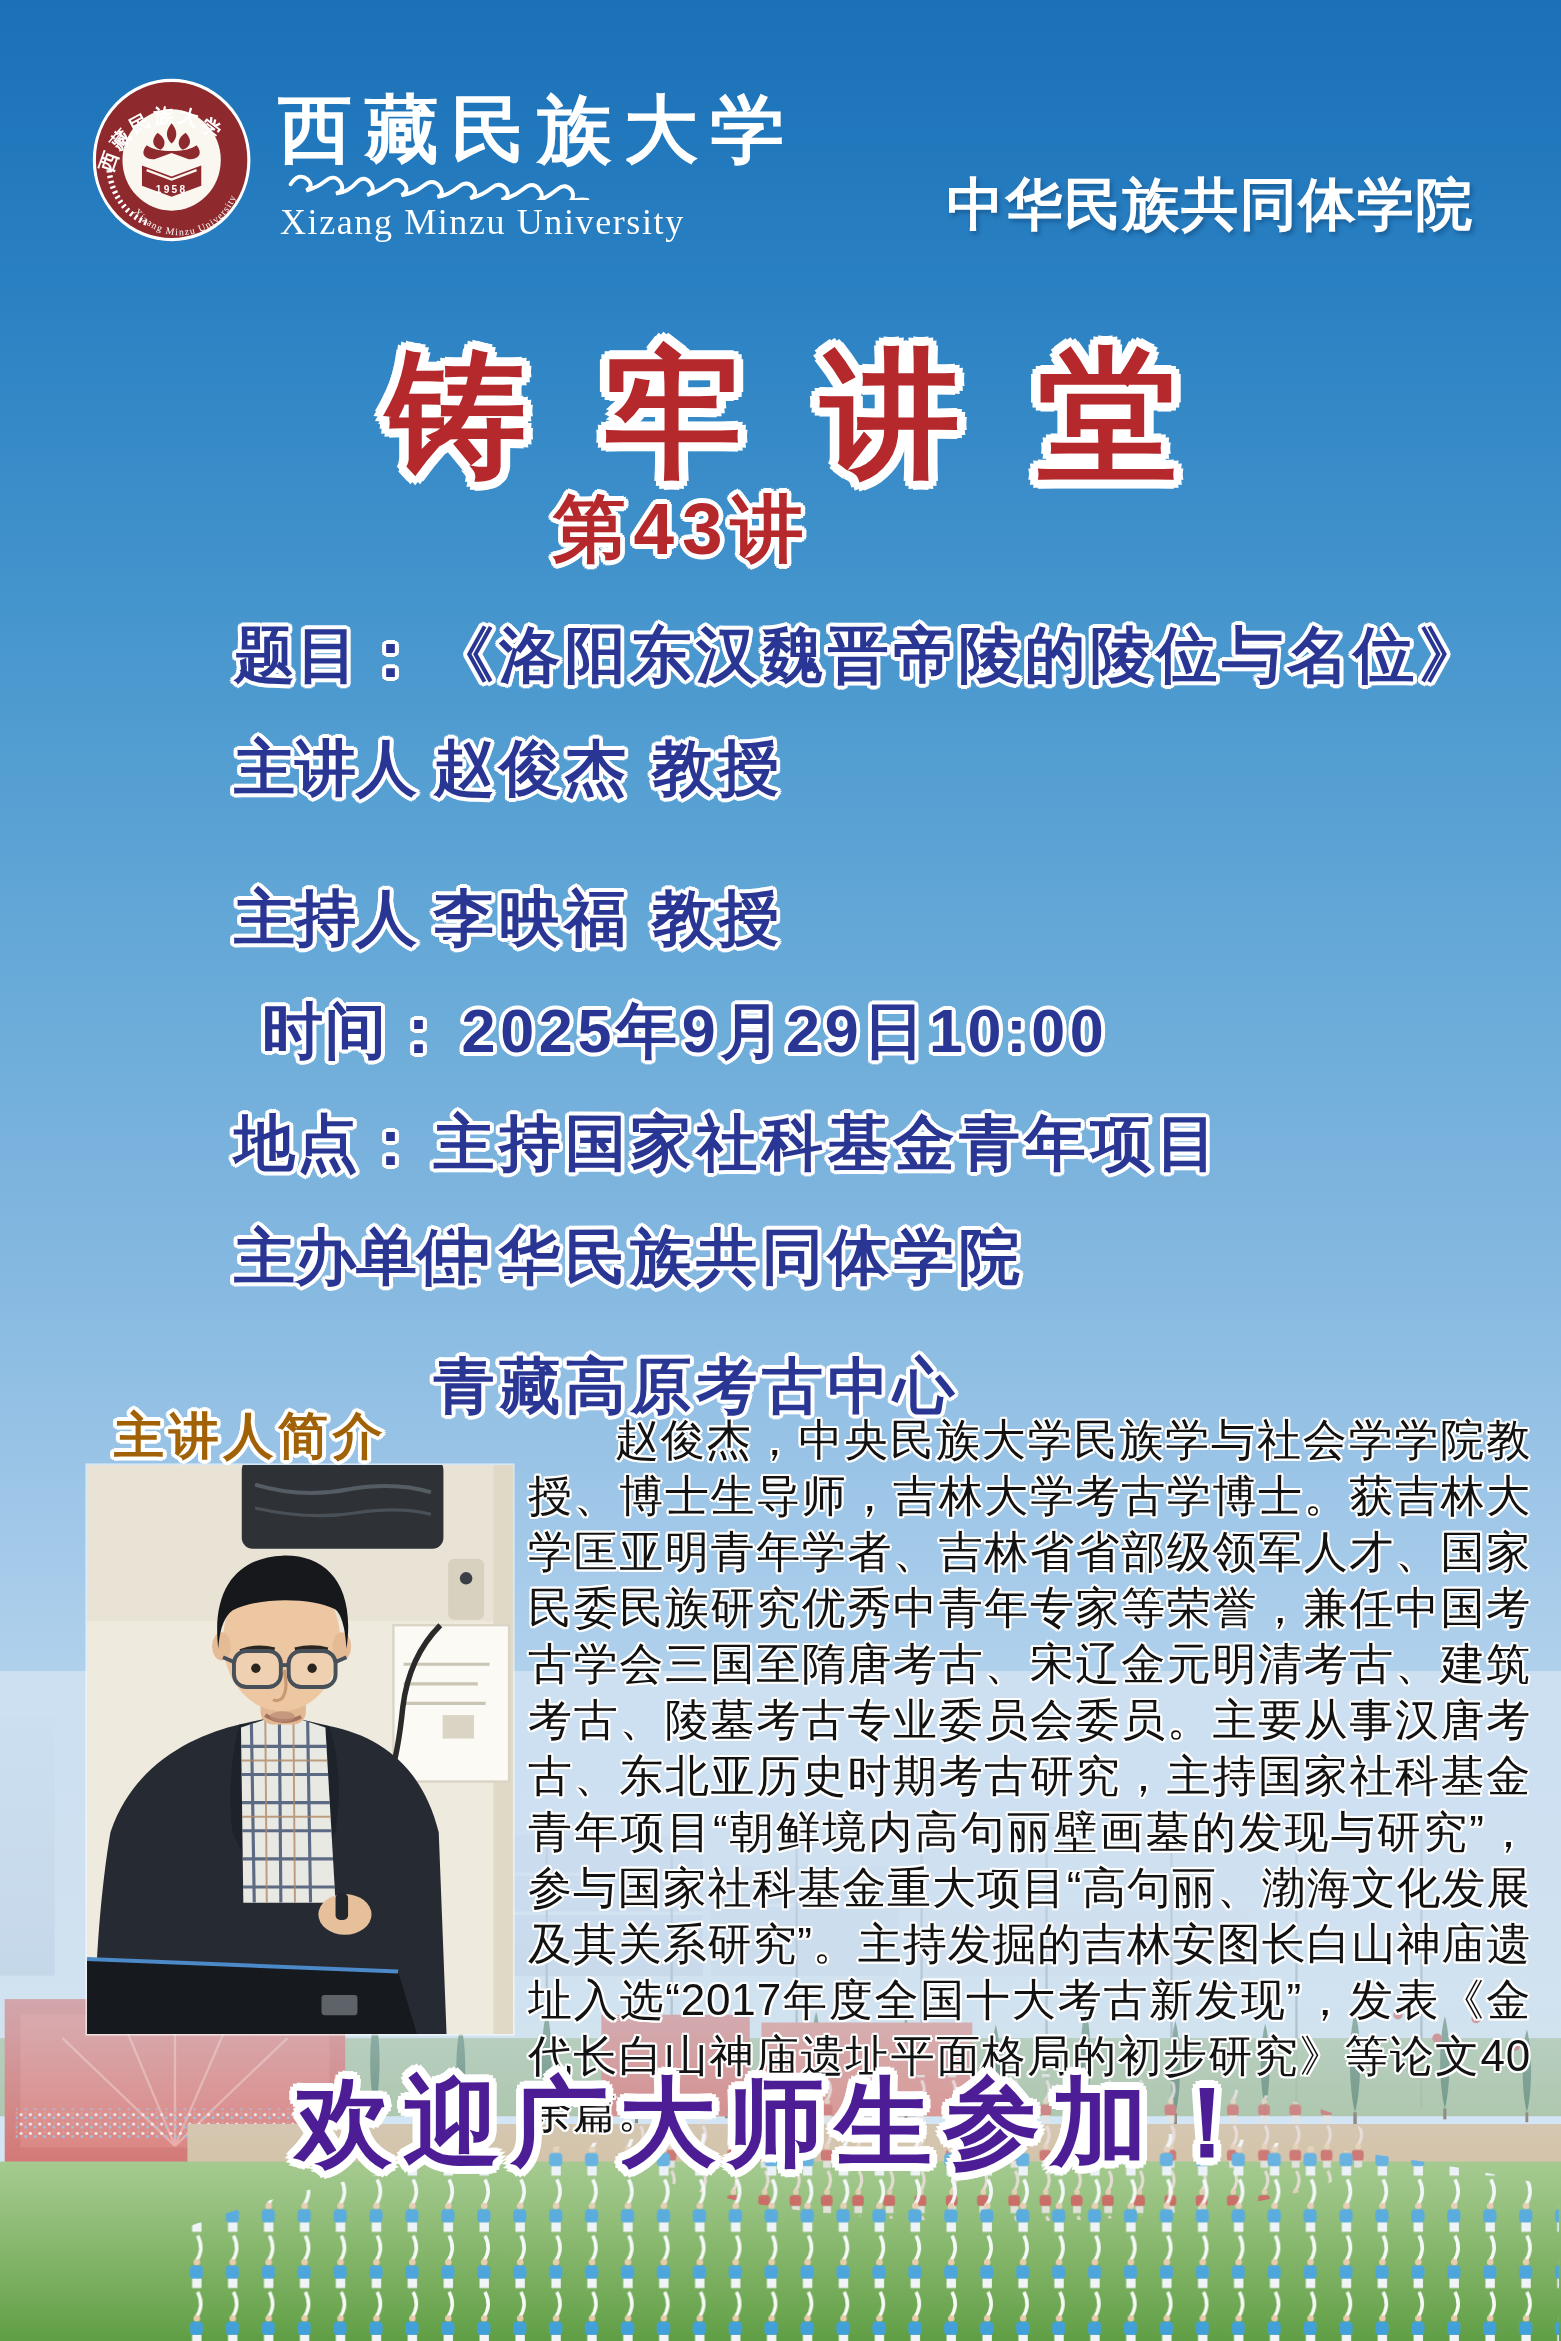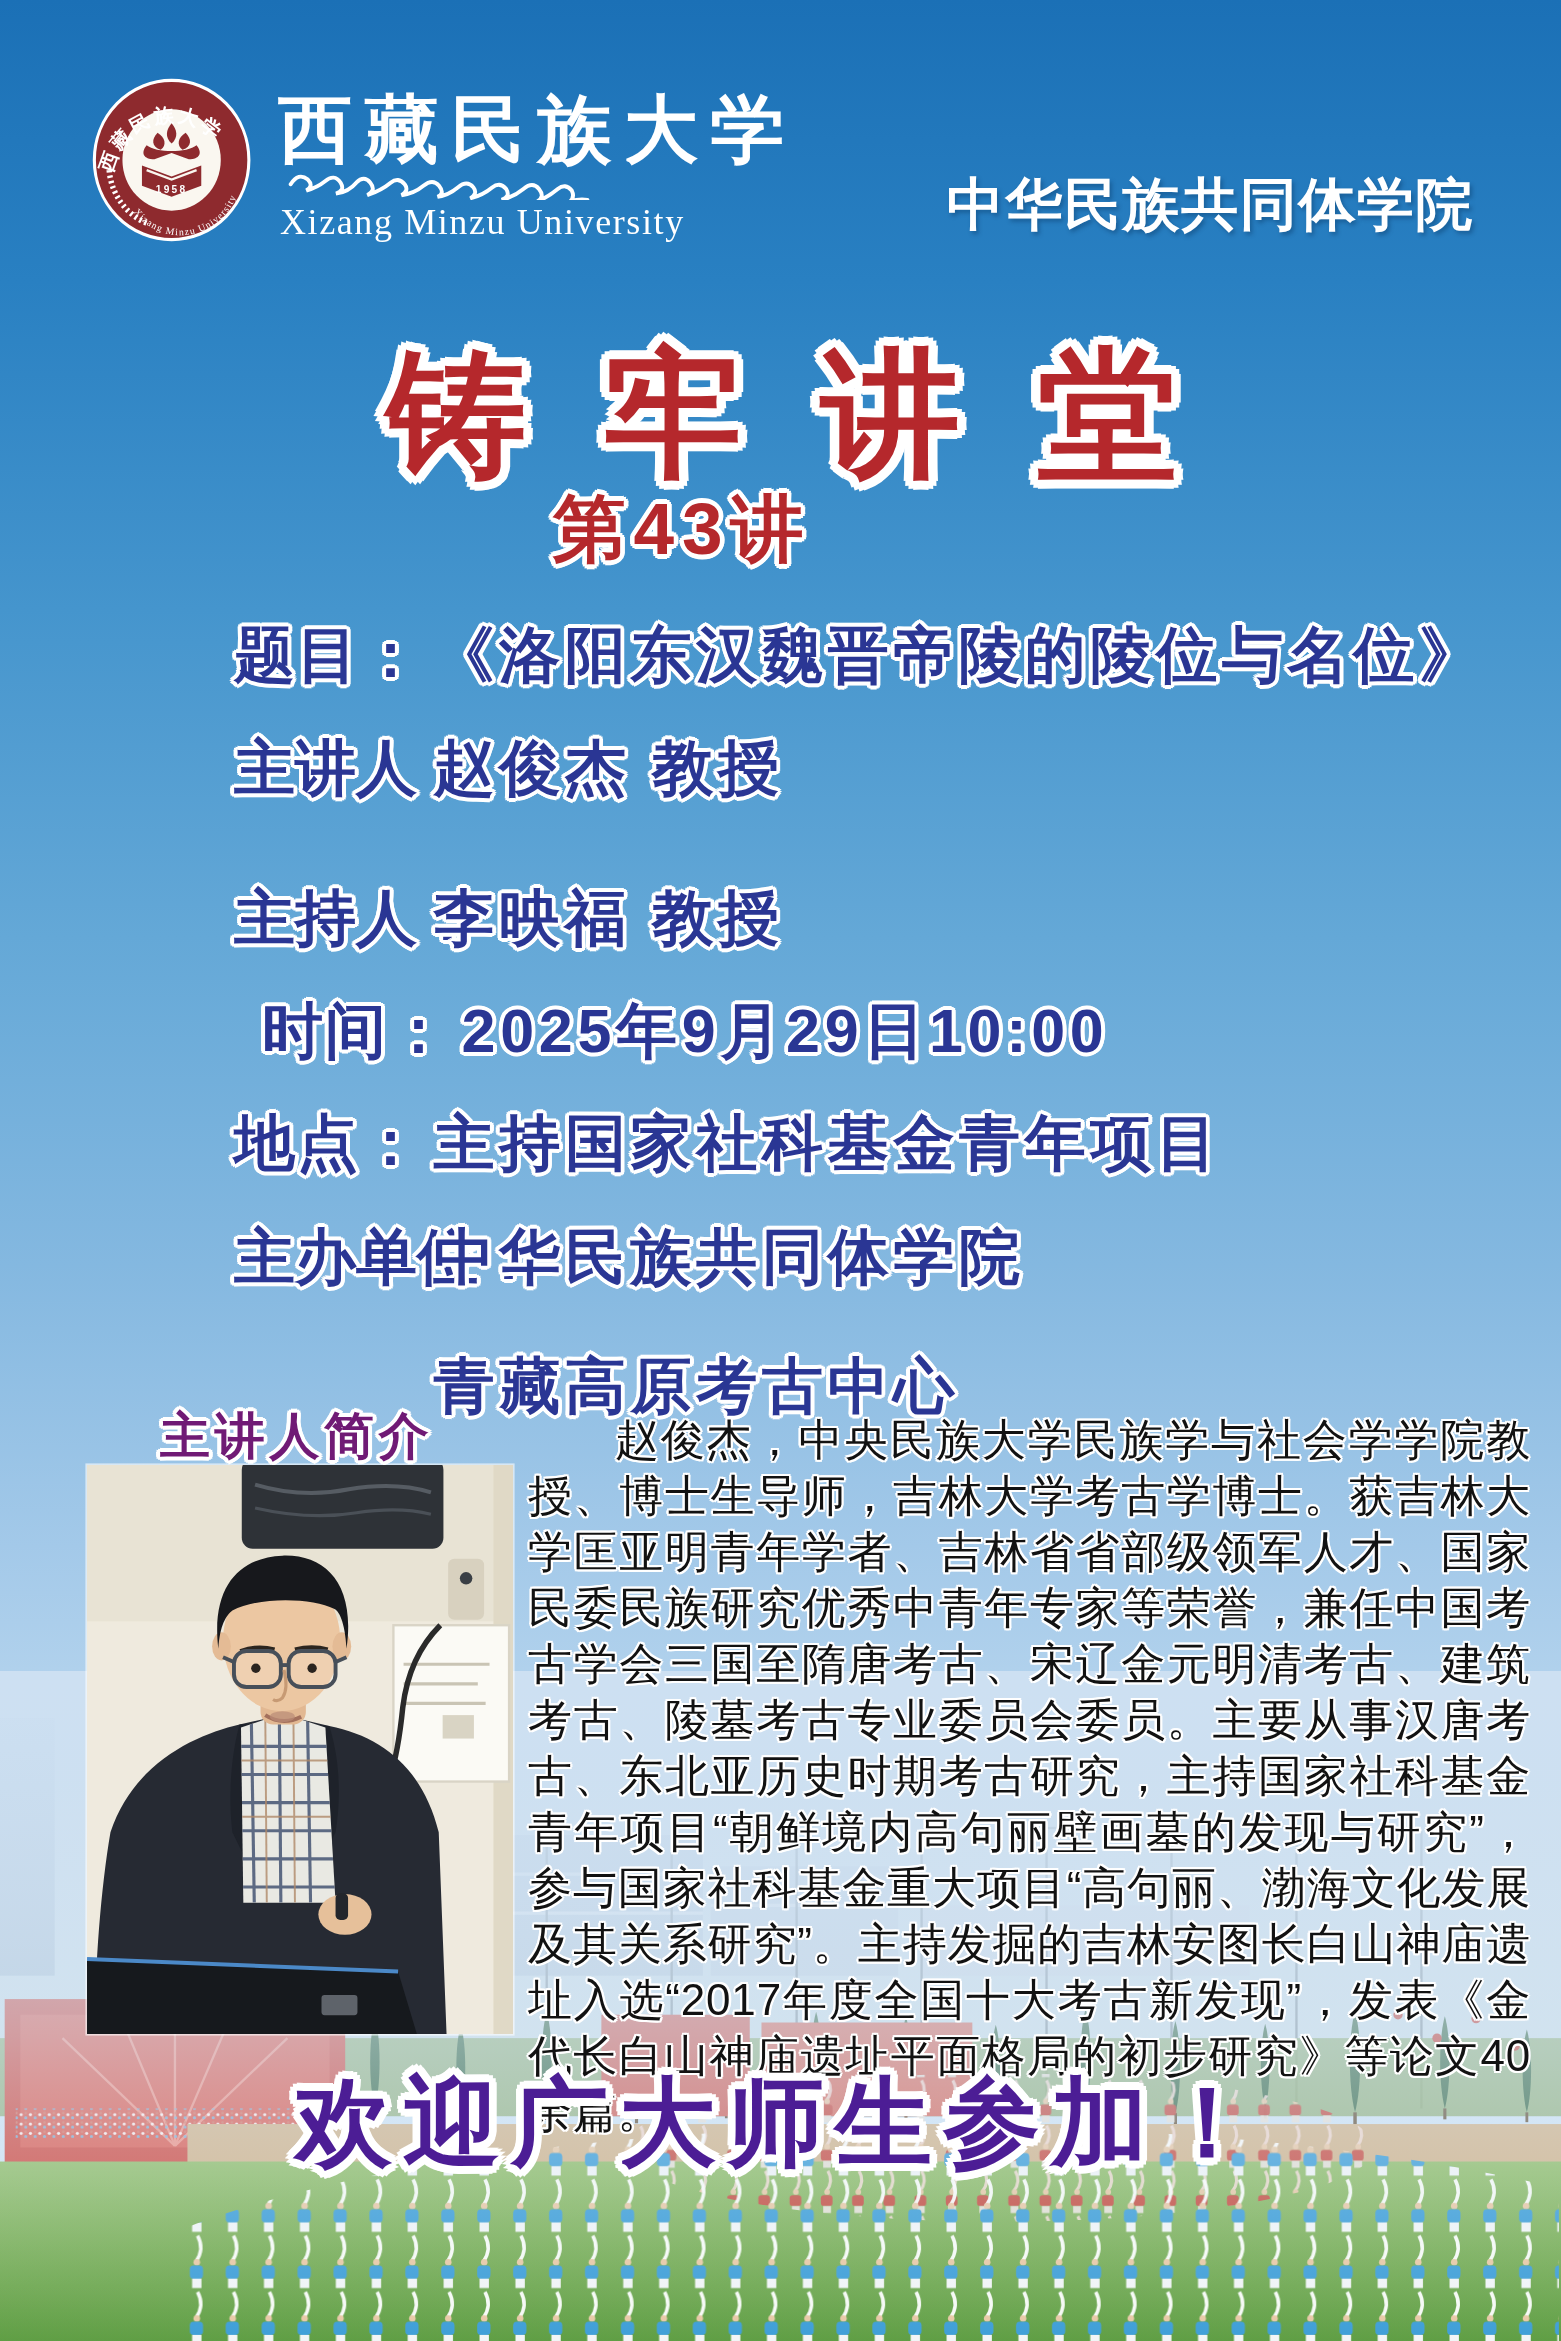--- a/index.html
+++ b/index.html
@@ -30,24 +30,24 @@
   .ol-welcome{color:#4c1d95;
     text-shadow:4.7px 0 0 #fff,4px 2.3px 0 #fff,2.3px 4px 0 #fff,0 4.7px 0 #fff,
     -2.3px 4px 0 #fff,-4px 2.3px 0 #fff,-4.7px 0 0 #fff,-4px -2.3px 0 #fff,
     -2.3px -4px 0 #fff,0 -4.7px 0 #fff,2.3px -4px 0 #fff,4px -2.3px 0 #fff,
     7.8px 0 0 #fff,6.8px 3.9px 0 #fff,3.9px 6.8px 0 #fff,0 7.8px 0 #fff,
     -3.9px 6.8px 0 #fff,-6.8px 3.9px 0 #fff,-7.8px 0 0 #fff,-6.8px -3.9px 0 #fff,
     -3.9px -6.8px 0 #fff,0 -7.8px 0 #fff,3.9px -6.8px 0 #fff,6.8px -3.9px 0 #fff;}
   .ol-black{color:#121212;
     text-shadow:2.3px 0 0 #fff,1.6px 1.6px 0 #fff,0 2.3px 0 #fff,-1.6px 1.6px 0 #fff,
     -2.3px 0 0 #fff,-1.6px -1.6px 0 #fff,0 -2.3px 0 #fff,1.6px -1.6px 0 #fff;}
-  .ol-black-big{color:#701a75;
+  .ol-black-big{color:#a16207;
     text-shadow:3.9px 0 0 #fff,3.4px 2px 0 #fff,2px 3.4px 0 #fff,0 3.9px 0 #fff,
     -2px 3.4px 0 #fff,-3.4px 2px 0 #fff,-3.9px 0 0 #fff,-3.4px -2px 0 #fff,
-    -2px -3.4px 0 #fff,0 -3.9px 0 #fff,2px -3.4px 0 #fff,3.4px -2px 0 #fff;margin-left:46px;}
+    -2px -3.4px 0 #fff,0 -3.9px 0 #fff,2px -3.4px 0 #fff,3.4px -2px 0 #fff;}
   
   .uni-cn{left:278px;top:81px;font-size:74px;font-weight:700;color:#fff;letter-spacing:12.5px;white-space:nowrap;}
   .uni-en{left:280px;top:201px;font-size:36px;color:#fff;font-family:"Liberation Serif",serif;letter-spacing:1.6px;white-space:nowrap;}
   .college{left:898px;top:167px;width:625px;text-align:center;font-size:57px;font-weight:700;color:#fff;
     letter-spacing:1.6px;white-space:nowrap;text-shadow:2.3px 3.1px 4.7px rgba(0,40,80,.35);}
   
   .main-title{left:0;top:322px;width:1562px;text-align:center;font-size:139px;font-weight:900;
     letter-spacing:78px;padding-left:80px;box-sizing:border-box;white-space:nowrap;}
   .session{left:0;top:481px;width:1364px;text-align:center;font-size:73px;font-weight:900;letter-spacing:7.8px;}
   

